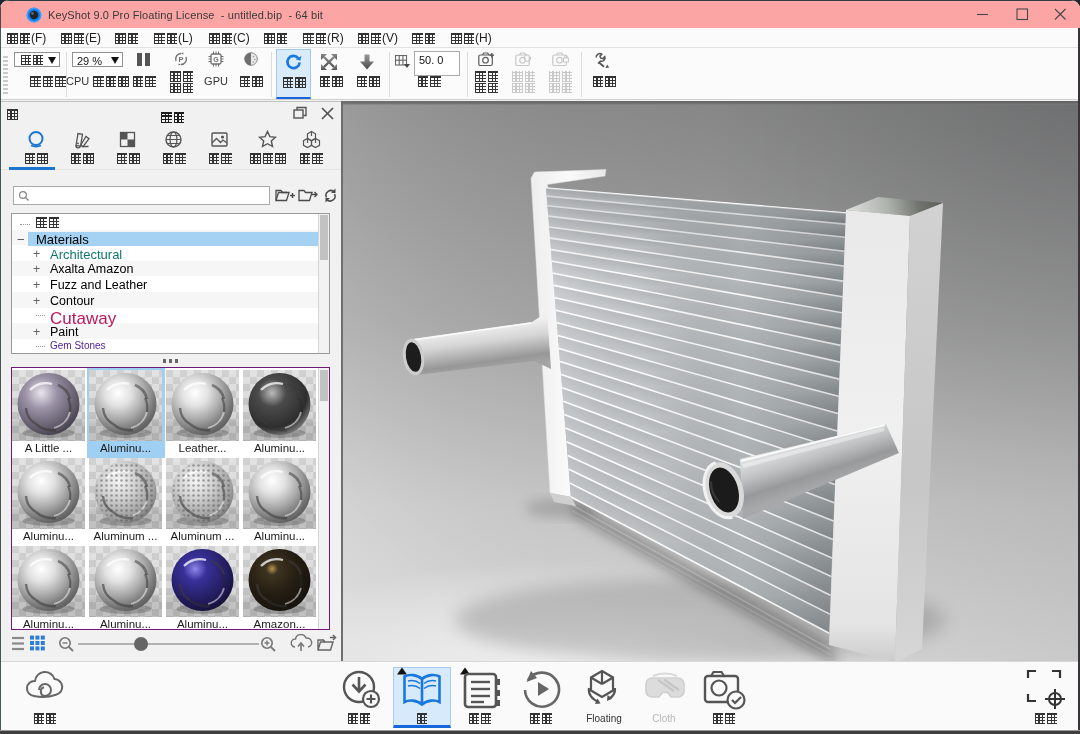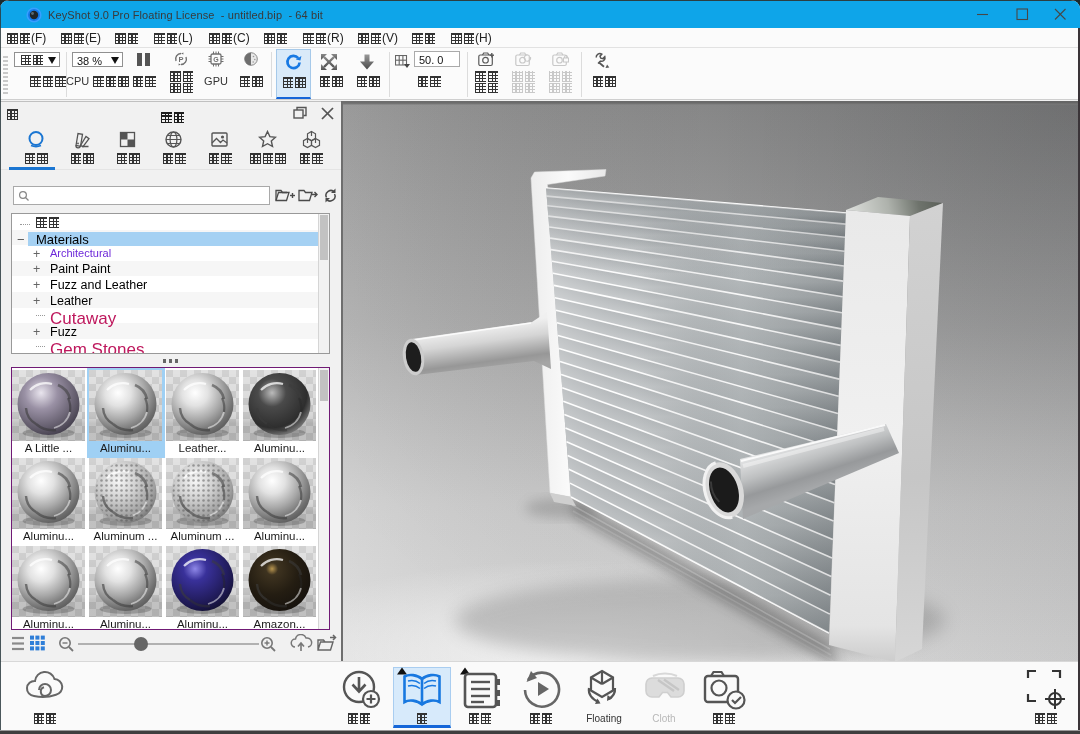--- a/index.html
+++ b/index.html
@@ -1,18 +1,18 @@
 <!DOCTYPE html>
 <html><head><meta charset="utf-8">
 <style>
 *{box-sizing:border-box;margin:0;padding:0}
 html,body{width:1080px;height:734px;overflow:hidden;background:#1a2a2e;font-family:"Liberation Sans",sans-serif}
 .a{position:absolute}
 #win{left:0;top:0;width:1080px;height:734px;border-radius:9px 9px 0 0;overflow:hidden;background:#f2f2f2}
-#title{left:0;top:1px;width:1080px;height:27px;background:#0ea5e9}
+#title{left:0;top:1px;width:1080px;height:27px;background:#fca5a5}
 #menu{left:0;top:28px;width:1080px;height:19px;background:#fbfbfb}
 #tbar{left:0;top:47px;width:1080px;height:53px;background:#fbfbfb;border-top:1px solid #e2e2e2;border-bottom:1px solid #cfcfcf}
 #panel{left:0;top:101px;width:343px;height:560px;background:#f1f1f1;border-top:1px solid #c0c0c0}
 #vp{left:343px;top:101px;width:737px;height:560px}
 #bbar{left:0;top:661px;width:1080px;height:69px;background:#fafafa;border-top:1px solid #d8d8d8}
 .mi{position:absolute;top:3px;font-size:12px;color:#222;white-space:nowrap}
 .c{display:inline-block;width:10.5px;height:10.5px;margin:0 1px;vertical-align:-1.5px;background:repeating-linear-gradient(0deg,#333 0 1.25px,rgba(0,0,0,0) 1.25px 3.1px),repeating-linear-gradient(90deg,#333 0 1.25px,rgba(0,0,0,0) 1.25px 3.5px)}
 .cb{background:repeating-linear-gradient(0deg,#1d1d1d 0 1.3px,rgba(0,0,0,0) 1.3px 3.1px),repeating-linear-gradient(90deg,#1d1d1d 0 1.3px,rgba(0,0,0,0) 1.3px 3.5px)}
 .cg{background:repeating-linear-gradient(0deg,#c9c9c9 0 1.1px,rgba(0,0,0,0) 1.1px 3.1px),repeating-linear-gradient(90deg,#c9c9c9 0 1.1px,rgba(0,0,0,0) 1.1px 3.5px)}
 .cs{width:10.2px;height:10.2px;margin:0 .9px}
@@ -55,21 +55,21 @@
       <div class="drop" style="left:14px;top:4px;width:46px;height:15px">
         <span class="c" style="position:absolute;left:5px;top:2px;width:9.5px;height:9.5px"></span>
         <span class="c" style="position:absolute;left:17px;top:2px;width:9.5px;height:9.5px"></span>
         <svg class="a" style="right:2px;top:3px" width="10" height="9">
           <path d="M1 1 L9 1 L5 8 Z" fill="#111"></path>
         </svg>
       </div>
       <div class="lab" style="left:21px;top:27px;width:54px"><span class="c"></span><span class="c"></span><span class="c"></span></div>
       <div class="sep" style="left:66px"></div>
       <div class="drop" style="left:72px;top:4px;width:51px;height:15px">
-        <span style="position:absolute;left:4px;top:1.5px">38 %</span>
+        <span style="position:absolute;left:4px;top:1.5px">29 %</span>
         <svg class="a" style="right:2px;top:3px" width="10" height="9">
           <path d="M1 1 L9 1 L5 8 Z" fill="#111"></path>
         </svg>
       </div>
       <div class="lab" style="left:66px;top:27px;width:62px">CPU <span class="c"></span><span class="c"></span><span class="c"></span></div>
       <div class="a" style="left:137px;top:5px;width:4.5px;height:13px;background:#555"></div>
       <div class="a" style="left:145px;top:5px;width:4.5px;height:13px;background:#555"></div>
       <div class="lab" style="left:131px;top:27px;width:26px"><span class="c"></span><span class="c"></span></div>
       <svg class="a" style="left:173px;top:3px" width="16" height="16" viewBox="0 0 16 16">
 <g fill="none" stroke="#707070" stroke-width="1.4">
@@ -146,21 +146,21 @@
       <div class="sep" style="left:389px"></div>
       <svg class="a" style="left:395px;top:7px" width="15" height="13" viewBox="0 0 15 13">
 <g fill="none" stroke="#666" stroke-width="1.1">
           <rect x="0.5" y="0.5" width="11" height="9.5"></rect>
           <line x1="4.2" y1="0.5" x2="4.2" y2="10"></line>
           <line x1="7.9" y1="0.5" x2="7.9" y2="10"></line>
           <line x1="0.5" y1="5.2" x2="11.5" y2="5.2"></line>
         </g>
 <path d="M9 9 h6 l-3 4 Z" fill="#444"></path>
       </svg>
-      <div class="drop" style="left:414px;top:3px;width:46px;height:16px;border-color:#aaa">
+      <div class="drop" style="left:414px;top:3px;width:46px;height:25px;border-color:#aaa">
         <span style="position:absolute;left:4px;top:2px">50. 0</span>
       </div>
       <div class="lab" style="left:416px;top:27px;width:26px"><span class="c"></span><span class="c"></span></div>
       <div class="sep" style="left:467px"></div>
       <svg class="a" style="left:478px;top:4px" width="17" height="15" viewBox="0 0 17 15">
 <rect x="0.8" y="3" width="13.5" height="10.5" rx="1.5" fill="none" stroke="#5a5a5a" stroke-width="1.2"></rect>
 <path d="M4.5 3 l1.2 -2 h4 l1.2 2" fill="none" stroke="#5a5a5a" stroke-width="1.2"></path>
 <circle cx="7.5" cy="8.2" r="2.8" fill="none" stroke="#5a5a5a" stroke-width="1.2"></circle>
 <g stroke="#5a5a5a" stroke-width="1.4">
           <line x1="13.8" y1="1" x2="13.8" y2="5.4"></line>
@@ -286,33 +286,33 @@
         <div class="a" style="left:0;top:109.2px;width:317px;height:15.6px;background:#f6f6f6"></div>
         <div class="a" style="left:0;top:124.8px;width:317px;height:15.6px;background:#ffffff"></div>
         <div class="a" style="left:16px;top:17.6px;width:301px;height:14.6px;background:#a5d1f3"></div>
         <div class="a" style="left:8px;top:3px;width:10px;border-top:1px dotted #999;margin-top:7px"></div>
         <div class="a" style="left:23px;top:1px;font-size:12px;font-style:italic"><span class="c"></span><span class="c"></span></div>
         <div class="a" style="left:4px;top:16.6px;width:317px;height:15.6px;font-size:12px;color:#555">
           <span style="position:absolute;left:1px;top:1px;font-size:13px">−</span>
           <span style="position:absolute;left:20px;top:1.5px;color:#000;font-size:13px">Materials</span>
         </div>
         <div class="a" style="left:21px;top:32.7px;font-size:12.5px;color:#666">+</div>
-        <div class="a" style="left:38px;top:32.7px;font-size:11px;color:#6d28d9">Architectural</div>
+        <div class="a" style="left:38px;top:32.7px;font-size:13px;color:#0f766e">Architectural</div>
         <div class="a" style="left:21px;top:48.3px;font-size:12.5px;color:#666">+</div>
-        <div class="a" style="left:38px;top:48.3px;font-size:12.5px;color:#000">Paint Paint</div>
+        <div class="a" style="left:38px;top:48.3px;font-size:12.5px;color:#000">Axalta Amazon</div>
         <div class="a" style="left:21px;top:63.9px;font-size:12.5px;color:#666">+</div>
         <div class="a" style="left:38px;top:63.9px;font-size:12.5px;color:#000">Fuzz and Leather</div>
         <div class="a" style="left:21px;top:79.5px;font-size:12.5px;color:#666">+</div>
-        <div class="a" style="left:38px;top:79.5px;font-size:12.5px;color:#000">Leather</div>
+        <div class="a" style="left:38px;top:79.5px;font-size:12.5px;color:#000">Contour</div>
         <div class="a" style="left:24px;top:101.1px;width:9px;border-top:1px dotted #999"></div>
         <div class="a" style="left:38px;top:95.1px;font-size:17px;color:#be185d">Cutaway</div>
         <div class="a" style="left:21px;top:110.7px;font-size:12.5px;color:#666">+</div>
-        <div class="a" style="left:38px;top:110.7px;font-size:12.5px;color:#000">Fuzz</div>
+        <div class="a" style="left:38px;top:110.7px;font-size:12.5px;color:#000">Paint</div>
         <div class="a" style="left:24px;top:132.3px;width:9px;border-top:1px dotted #999"></div>
-        <div class="a" style="left:38px;top:126.3px;font-size:17px;color:#be185d">Gem Stones</div>
+        <div class="a" style="left:38px;top:126.3px;font-size:10px;color:#4c1d95">Gem Stones</div>
         <div class="a" style="left:306px;top:0;width:11px;height:139px;background:#f2f2f2;border-left:1px solid #d5d5d5"></div>
         <div class="a" style="left:307.5px;top:1px;width:8px;height:45px;background:#c2c2c2"></div>
       </div>
       <div class="a" style="left:163px;top:257px;width:18px;height:4px;background:repeating-linear-gradient(90deg,#666 0 3px,rgba(0,0,0,0) 3px 6px)"></div>
       <div class="a" style="left:11px;top:265px;width:319px;height:263px;background:#fff;border:1px solid #701a75;overflow:hidden">
         <div class="a" style="left:0px;top:2px;width:73px;height:71px"><svg width="73" height="71">
             <defs>
 <pattern id="s0ck" width="14" height="14" patternUnits="userSpaceOnUse">
 <rect width="14" height="14" fill="#d9d9d9"></rect>
                 <rect width="7" height="7" fill="#c3c3c3"></rect>

